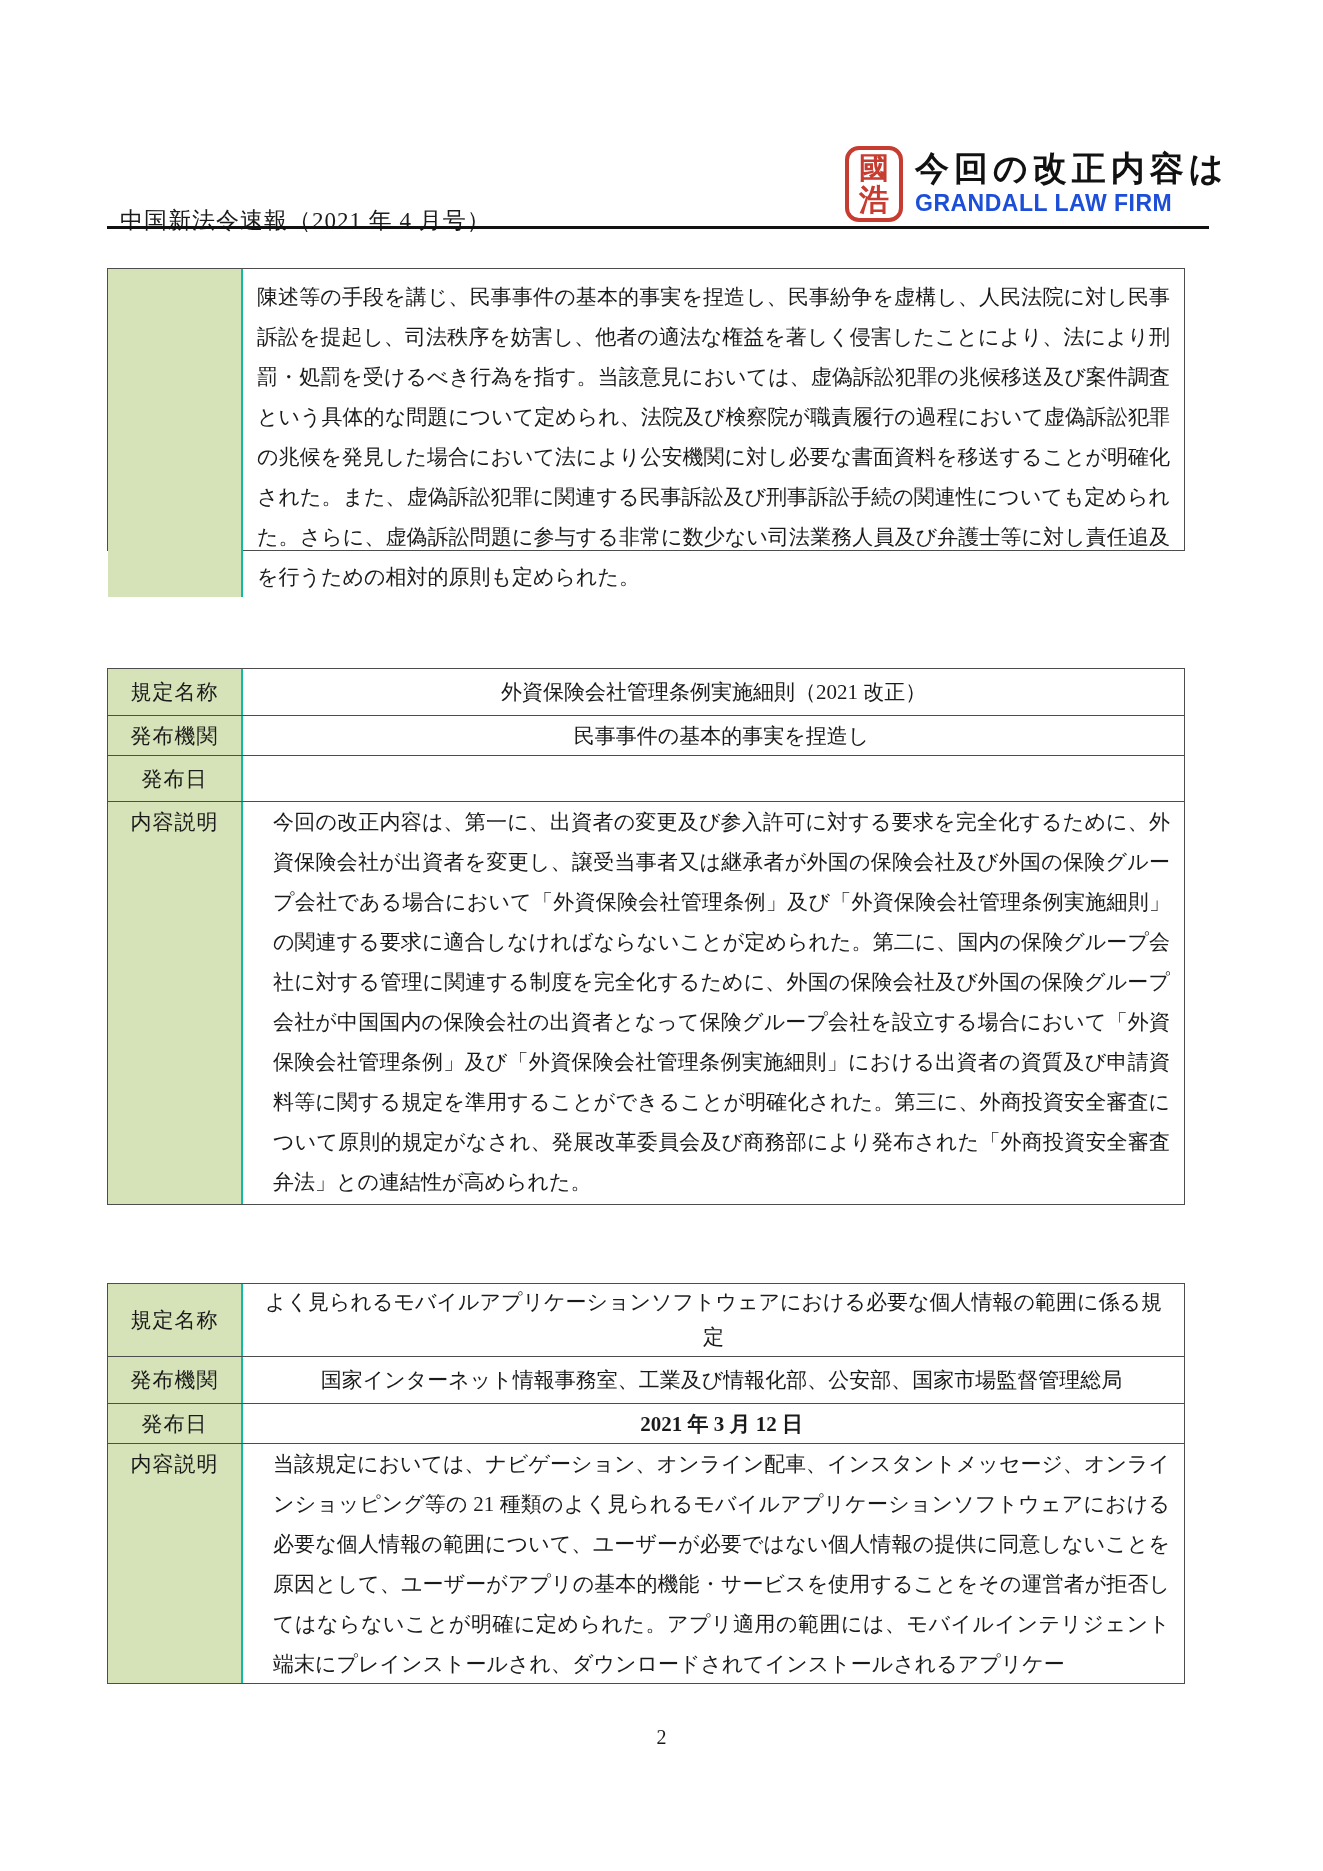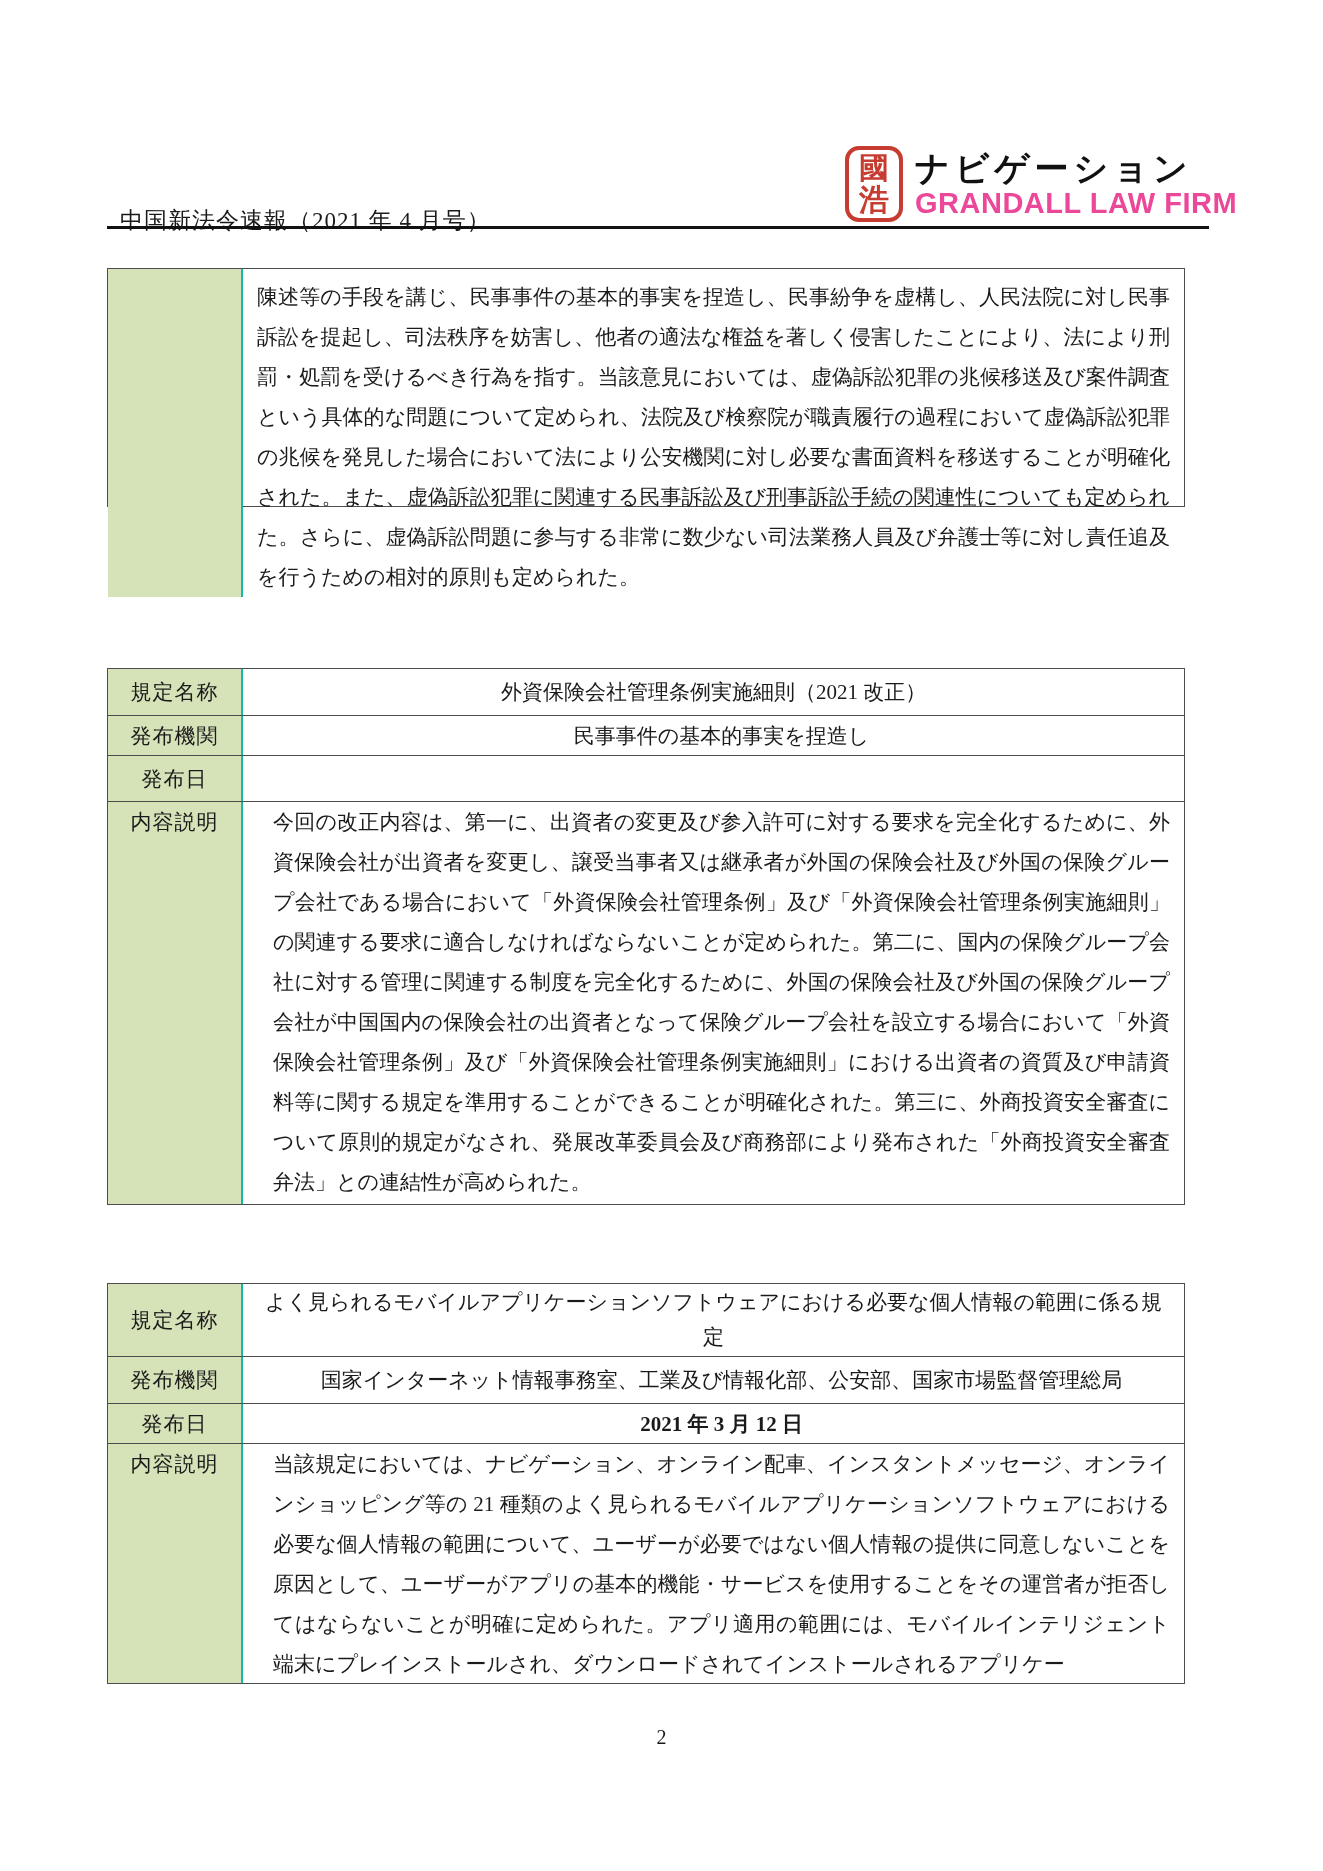--- a/index.html
+++ b/index.html
@@ -32,22 +32,22 @@
     margin-right:12px;
   }
   .firm-names { display:flex; flex-direction:column; }
   .firm-cn {
     font-family:"Liberation Sans","DejaVu Sans",sans-serif;
     font-size:34px; font-weight:bold; letter-spacing:5px;
     color:#111; line-height:44px; white-space:nowrap;
   }
   .firm-en {
     font-family:"Liberation Sans","DejaVu Sans",sans-serif;
-    font-size:29px; font-weight:bold; letter-spacing:0.5px;
-    color:#ec4899; line-height:26px; white-space:nowrap;
+    font-size:23px; font-weight:bold; letter-spacing:0.5px;
+    color:#1d4ed8; line-height:26px; white-space:nowrap;
   }
   
   .tbl {
     position:absolute; left:107px; width:1078px;
     border:1px solid #4d4d4d; background:#fff;
     font-size:21px;
   }
   .row { display:grid; grid-template-columns:135px 1fr; }
   .row + .row { border-top:1px solid #4d4d4d;gap:16px; }
   .lbl {
@@ -58,21 +58,21 @@
   .val {
     display:flex; align-items:center; justify-content:center;
     text-align:center; padding:0 12px;
   }
   .val.bold { font-weight:bold; }
   .desc-row .lbl { align-items:flex-start; line-height:40px;text-align:right; }
   .desc-row .val {
     display:block; text-align:justify;
     line-height:40px; padding:0 14px;
   }
-  .t1 { top:268px; height:239px; }
+  .t1 { top:268px; height:283px; }
   .t1 .row { height:100%; }
   .t1 .val { padding-top:8px; }
   .t2 { top:668px; }
   .t2 .r-name  { height:46px; }
   .t2 .r-agency{ height:40px; }
   .t2 .r-date  { height:46px; }
   .t2 .r-desc  { height:403px; }
   .t3 { top:1283px; }
   .t3 .r-name  { height:72px; }
   .t3 .r-name .val { line-height:35px; }
@@ -90,21 +90,21 @@
 
 <div class="page">
 
   <div class="doc-title">中国新法令速報（2021 年 4 月号）</div>
   <div class="logo">
     <div class="seal">
       <span>國</span>
       <span>浩</span>
     </div>
     <div class="firm-names">
-      <div class="firm-cn">ナビゲーション</div>
+      <div class="firm-cn">今回の改正内容は</div>
       <div class="firm-en">GRANDALL LAW FIRM</div>
     </div>
   </div>
   <div class="header-rule"></div>
 
   <div class="tbl t1">
     <div class="row desc-row">
       <div class="lbl"></div>
       <div class="val">陳述等の手段を講じ、民事事件の基本的事実を捏造し、民事紛争を虚構し、人民法院に対し民事訴訟を提起し、司法秩序を妨害し、他者の適法な権益を著しく侵害したことにより、法により刑罰・処罰を受けるべき行為を指す。当該意見においては、虚偽訴訟犯罪の兆候移送及び案件調査という具体的な問題について定められ、法院及び検察院が職責履行の過程において虚偽訴訟犯罪の兆候を発見した場合において法により公安機関に対し必要な書面資料を移送することが明確化された。また、虚偽訴訟犯罪に関連する民事訴訟及び刑事訴訟手続の関連性についても定められた。さらに、虚偽訴訟問題に参与する非常に数少ない司法業務人員及び弁護士等に対し責任追及を行うための相対的原則も定められた。</div>
     </div>

